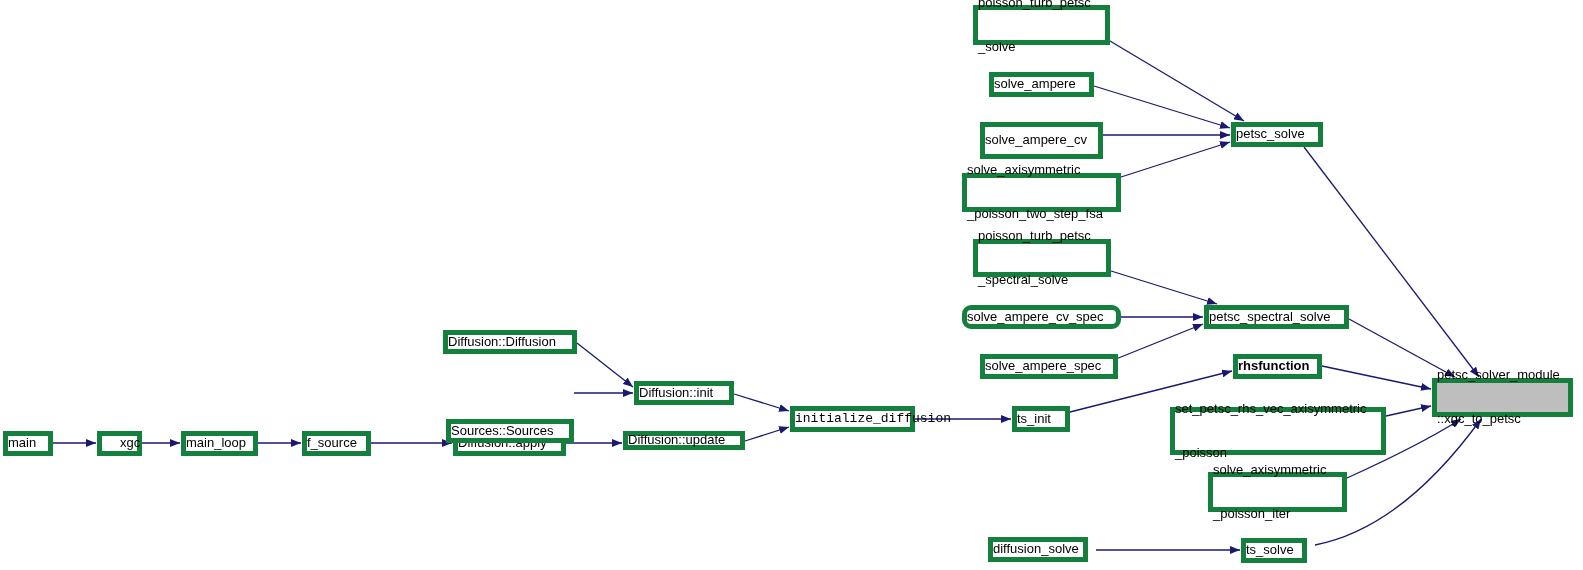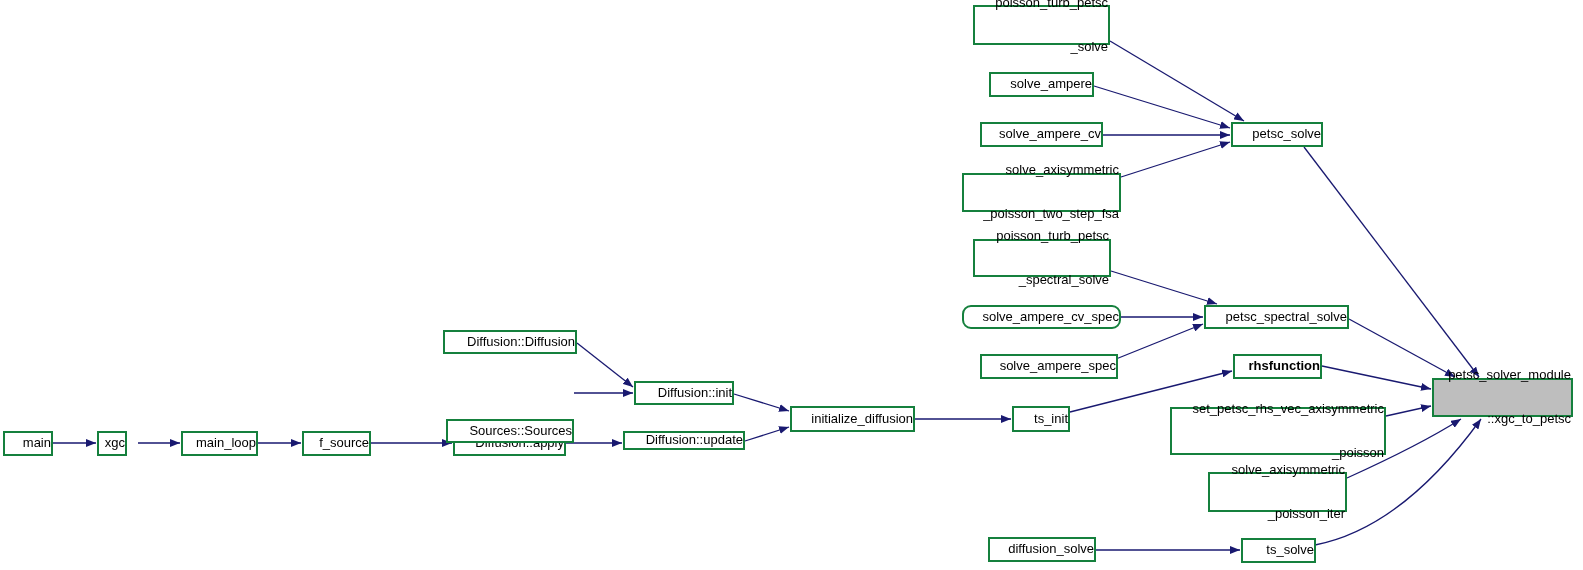--- a/index.html
+++ b/index.html
@@ -18,28 +18,28 @@
   #edges {
     position: absolute;
     left: 0;
     top: 0;
     width: 1583px;
     height: 570px;
   }
   .node {
     position: absolute;
     box-sizing: border-box;
-    border: 2px solid #15803d;
+    border: 5px solid #15803d;
     background: #ffffff;
     color: #000000;
     font-size: 13px;
     line-height: 1.3;
     display: flex;
     flex-direction: column;
-    align-items: flex-end;
+    align-items: flex-start;
     justify-content: center;
     text-align: center;
     white-space: nowrap;
     cursor: pointer;
     gap: 27px;
   }
   .node.highlighted {
     background: #bebebe;
     cursor: default;
   }
@@ -82,21 +82,21 @@
         <path d="M1386,416 L1431,406" fill="none" stroke="#191970" stroke-width="1.3" marker-end="url(#arrow)"></path>
         <path d="M1347,478 Q1420,445 1461,419" fill="none" stroke="#191970" stroke-width="1.3" marker-end="url(#arrow)"></path>
         <path d="M1315,545 Q1402,528 1481,419" fill="none" stroke="#191970" stroke-width="1.3" marker-end="url(#arrow)"></path>
         <path d="M1096,550 L1240,550" fill="none" stroke="#191970" stroke-width="1.3" marker-end="url(#arrow)"></path>
       </g>
   </svg>
   <div id="nodes">
       <div class="node" style="left: 3px; top: 431px; width: 50px; height: 25px;">
         <span>main</span>
       </div>
-      <div class="node" style="left: 97px; top: 431px; width: 30px; height: 25px;">
+      <div class="node" style="left: 97px; top: 431px; width: 45px; height: 25px; padding-left: 18px;">
         <span>xgc</span>
       </div>
       <div class="node" style="left: 181px; top: 431px; width: 77px; height: 25px;">
         <span>main_loop</span>
       </div>
       <div class="node" style="left: 302px; top: 431px; width: 69px; height: 25px;">
         <span>f_source</span>
       </div>
       <div class="node" style="left: 453px; top: 431px; width: 113px; height: 25px;">
         <span>Diffusion::apply</span>
@@ -106,34 +106,34 @@
       </div>
       <div class="node" style="left: 443px; top: 330px; width: 134px; height: 24px;">
         <span>Diffusion::Diffusion</span>
       </div>
       <div class="node" style="left: 446px; top: 381px; width: 128px; height: 24px; margin-top: 38px;">
         <span>Sources::Sources</span>
       </div>
       <div class="node" style="left: 634px; top: 381px; width: 100px; height: 24px;">
         <span>Diffusion::init</span>
       </div>
-      <div class="node" style="left: 790px; top: 406px; width: 125px; height: 26px;">
+      <div class="node" style="left: 790px; top: 406px; width: 125px; height: 26px; font-family: Liberation Mono, monospace;">
         <span>initialize_diffusion</span>
       </div>
       <div class="node" style="left: 1012px; top: 406px; width: 58px; height: 26px;">
         <span>ts_init</span>
       </div>
       <div class="node" style="left: 973px; top: 5px; width: 137px; height: 40px;">
         <span>poisson_turb_petsc</span>
         <span>_solve</span>
       </div>
       <div class="node" style="left: 989px; top: 72px; width: 105px; height: 25px;">
         <span>solve_ampere</span>
       </div>
-      <div class="node" style="left: 980px; top: 122px; width: 123px; height: 25px;">
+      <div class="node" style="left: 980px; top: 122px; width: 123px; height: 37px;">
         <span>solve_ampere_cv</span>
       </div>
       <div class="node" style="left: 962px; top: 173px; width: 159px; height: 39px;">
         <span>solve_axisymmetric</span>
         <span>_poisson_two_step_fsa</span>
       </div>
       <div class="node" style="left: 1231px; top: 122px; width: 92px; height: 25px;">
         <span>petsc_solve</span>
       </div>
       <div class="node" style="left: 973px; top: 239px; width: 138px; height: 38px;">
@@ -157,20 +157,20 @@
         <span>::xgc_to_petsc</span>
       </div>
       <div class="node" style="left: 1170px; top: 407px; width: 216px; height: 48px;">
         <span>set_petsc_rhs_vec_axisymmetric</span>
         <span>_poisson</span>
       </div>
       <div class="node" style="left: 1208px; top: 472px; width: 139px; height: 40px;">
         <span>solve_axisymmetric</span>
         <span>_poisson_iter</span>
       </div>
-      <div class="node" style="left: 1241px; top: 538px; width: 75px; height: 25px;">
+      <div class="node" style="left: 1241px; top: 538px; width: 66px; height: 25px;">
         <span>ts_solve</span>
       </div>
-      <div class="node" style="left: 988px; top: 537px; width: 108px; height: 25px;">
+      <div class="node" style="left: 988px; top: 537px; width: 100px; height: 25px;">
         <span>diffusion_solve</span>
       </div>
     </div>
 </div>
 
 </body></html>

